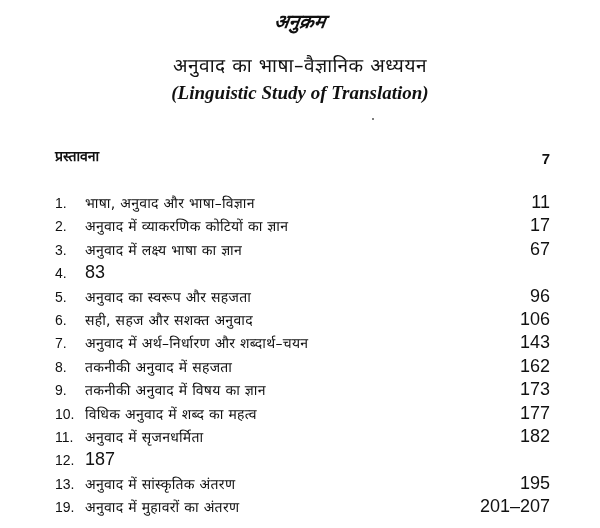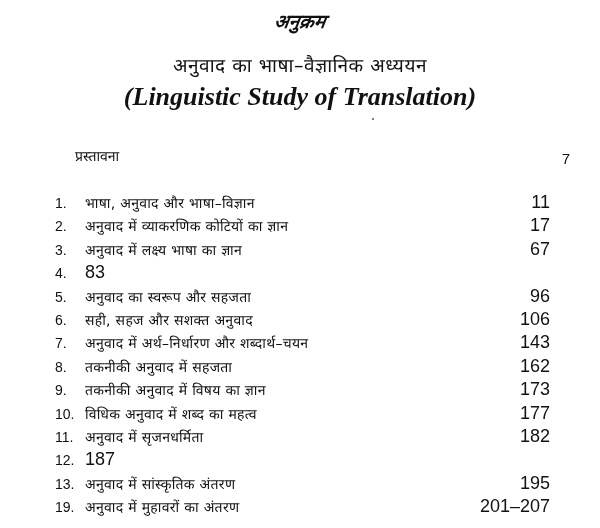--- a/index.html
+++ b/index.html
@@ -38,41 +38,40 @@
     }
     .heading-english {
       position: absolute;
       top: 82px;
       left: 0;
       width: 600px;
       text-align: center;
       font-family: "Liberation Serif", "DejaVu Serif", serif;
       font-style: italic;
       font-weight: bold;
-      font-size: 26px;
+      font-size: 19px;
     }
     .dot {
       position: absolute;
       top: 118px;
       left: 372px;
       width: 2px;
       height: 2px;
       background: #555;
       border-radius: 1px;
     }
     .preface {
       position: absolute;
       top: 146px;
       left: 55px;
       width: 495px;
       display: flex;
       justify-content: space-between;
       font-size: 14px;
-      font-weight: normal;
-      margin-left: 20px;
+      font-weight: bold;
     }
     .toc {
       position: absolute;
       top: 192px;
       left: 55px;
       width: 495px;
     }
     .toc-row {
       display: flex;
       align-items: baseline;

